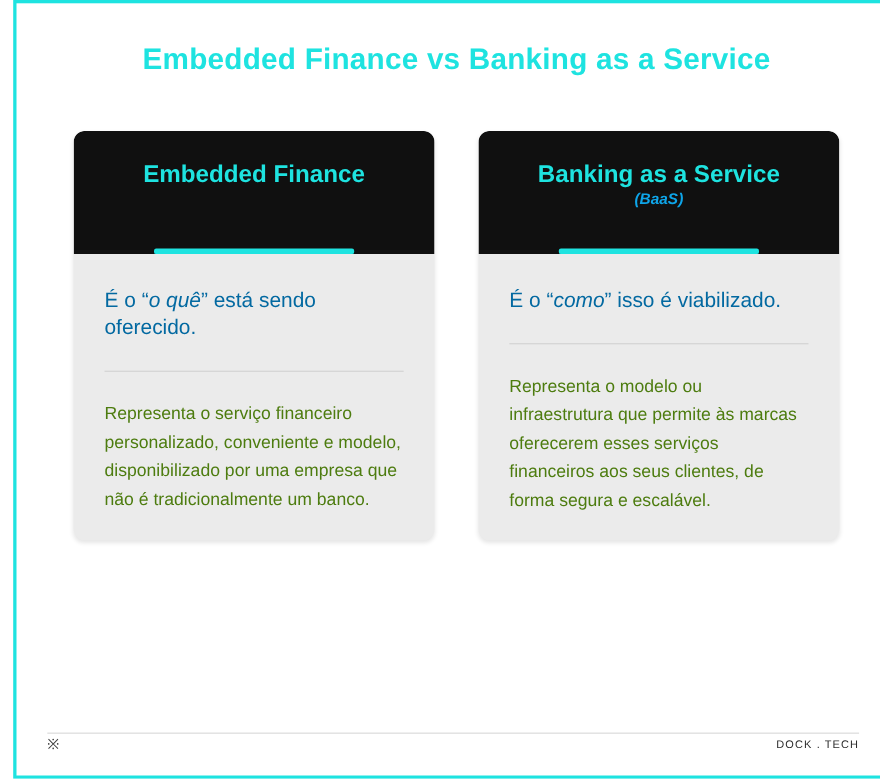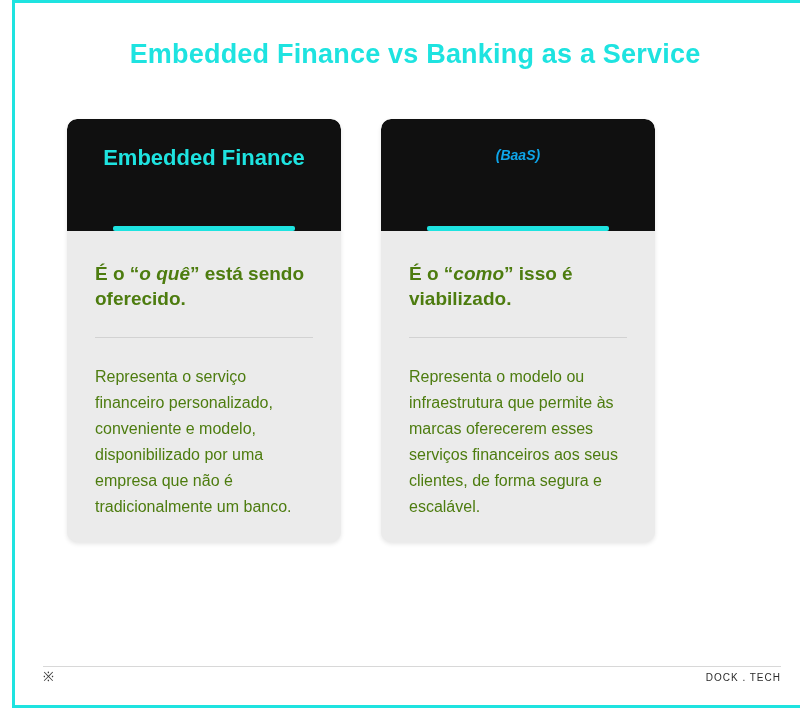--- a/index.html
+++ b/index.html
@@ -27,21 +27,21 @@
     text-align: center;
     font-size: 27px;
     font-weight: bold;
     color: #1ee3e0;
     letter-spacing: 0.2px;
   }
   .cards {
     position: absolute;
     left: 52px;
     top: 116px;
-    width: 588px;
+    width: 696px;
     display: flex;
     justify-content: space-between;
     gap: 40px;
   }
   .card {
     width: 340px;
     background: #ebebeb;
     border-radius: 10px;
     overflow: hidden;
     box-shadow: 0 2px 4px rgba(0,0,0,0.10);
@@ -78,22 +78,22 @@
     height: 5px;
     background: #1ee3e0;
     border-radius: 2px;
   }
   .card-body {
     padding: 30px 28px 22px 28px;
     flex: 1;
   }
   .lead {
     font-size: 19px;
-    font-weight: bold;
-    color: #4d7c0f;
+    font-weight: normal;
+    color: #0369a1;
     line-height: 1.32;
   }
   .lead em {
     font-style: italic;
   }
   .divider {
     height: 1px;
     background: #d2d2d2;
     margin: 26px 0 26px 0;
   }
@@ -145,20 +145,21 @@
       </div>
       <div class="card-body">
         <div class="lead"><span>É o “</span><em>o quê</em><span>” está sendo oferecido.</span></div>
         <div class="divider"></div>
         <div class="desc">Representa o serviço financeiro personalizado, conveniente e modelo, disponibilizado por uma empresa que não é tradicionalmente um banco.</div>
       </div>
     </div>
 
     <div class="card">
       <div class="card-head">
+        <div class="card-head-title">Banking as a Service</div>
         <div class="card-head-sub">(BaaS)</div>
         <div class="underline"></div>
       </div>
       <div class="card-body">
         <div class="lead"><span>É o “</span><em>como</em><span>” isso é viabilizado.</span></div>
         <div class="divider"></div>
         <div class="desc">Representa o modelo ou infraestrutura que permite às marcas oferecerem esses serviços financeiros aos seus clientes, de forma segura e escalável.</div>
       </div>
     </div>
 

